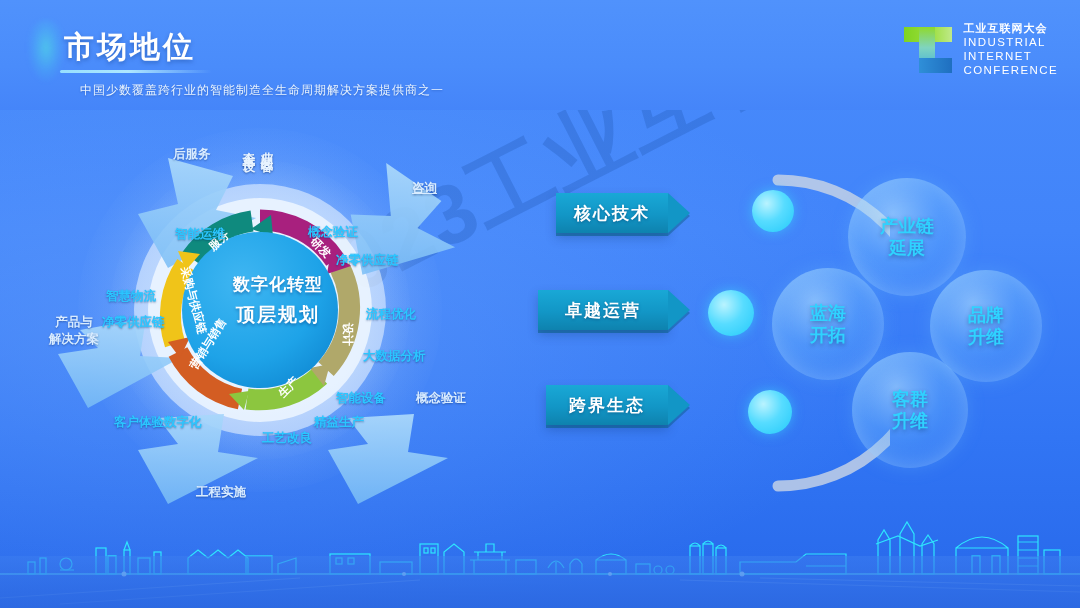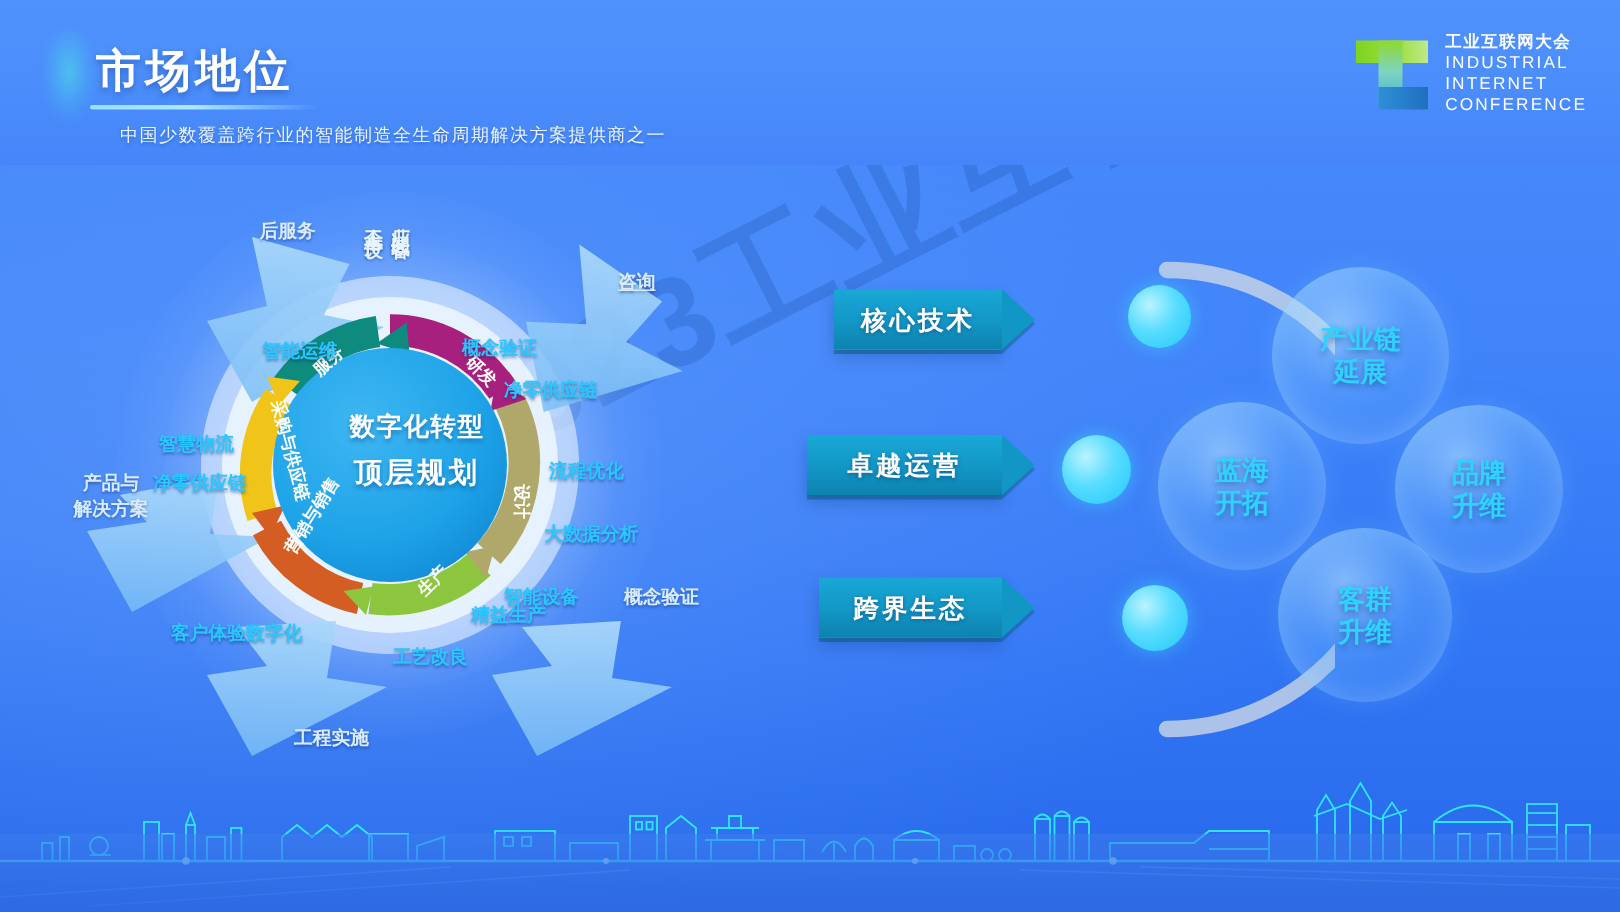--- a/index.html
+++ b/index.html
@@ -237,21 +237,21 @@
       <span>企工车产设</span>
       <span>业厂间线备</span>
     </div>
 
     <div class="wlabel" style="left:157px;top:108px;">智能运维</div>
     <div class="wlabel" style="left:290px;top:106px;">概念验证</div>
     <div class="wlabel" style="left:318px;top:134px;">净零供应链</div>
     <div class="wlabel" style="left:348px;top:188px;">流程优化</div>
     <div class="wlabel" style="left:345px;top:230px;">大数据分析</div>
     <div class="wlabel" style="left:318px;top:272px;">智能设备</div>
-    <div class="wlabel" style="left:296px;top:284px;">精益生产</div>
+    <div class="wlabel" style="left:296px;top:296px;">精益生产</div>
     <div class="wlabel" style="left:244px;top:312px;">工艺改良</div>
     <div class="wlabel" style="left:96px;top:296px;">客户体验数字化</div>
     <div class="wlabel" style="left:84px;top:196px;">净零供应链</div>
     <div class="wlabel" style="left:88px;top:170px;">智慧物流</div>
 
     <div class="wlabel pale" style="left:132px;top:28px;margin-left:23px;">后服务</div>
     <div class="wlabel pale" style="left:394px;top:62px;text-decoration:underline;">咨询</div>
     <div class="wlabel pale" style="left:398px;top:272px;">概念验证</div>
     <div class="wlabel pale" style="left:178px;top:366px;">工程实施</div>
     <div class="wlabel pale two" style="left:20px;top:196px;">

